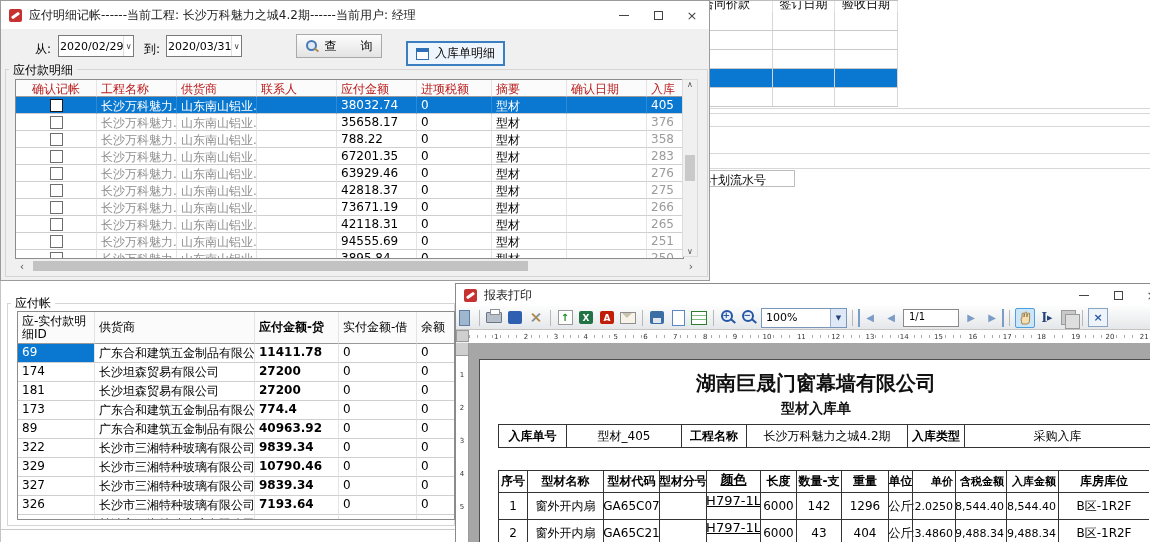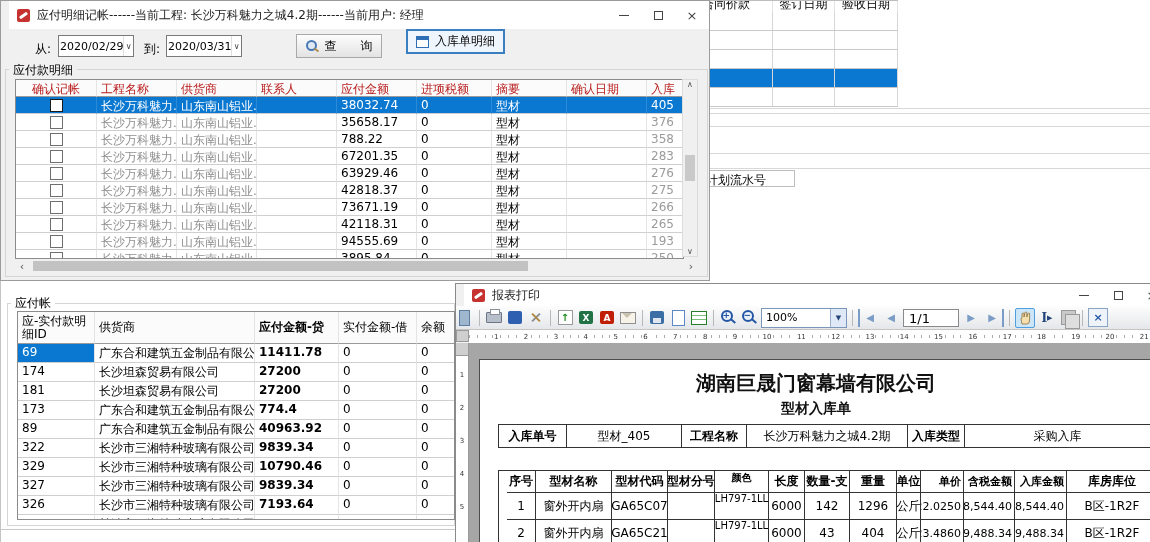--- a/index.html
+++ b/index.html
@@ -23,21 +23,21 @@
   #bgtable .c-c3{width:63px;text-align:center;}
   #bgtable .bgrow{display:flex;height:18px;border-bottom:1px solid #c9c9c9;}
   #bgtable .bgrow div{box-sizing:border-box;border-right:1px solid #d6d6d6;}
   #bgtable .bgrow .b1{width:93px;}#bgtable .bgrow .b2{width:62px;}#bgtable .bgrow .b3{width:63px;}
   #bgtable .bgsel{background:#0a78d0;}
   #bgtable{border-top:1px solid #bdbdbd;}
   .bgline{position:absolute;left:700px;width:450px;height:1px;background:#d8d8d8;}
   #bgplan{position:absolute;left:700px;top:170px;width:95px;height:17px;border:1px solid #bdbdbd;font-size:12px;padding:1px 0 0 5px;box-sizing:border-box;background:#fff;}
   
   .win{background:#f0f0f0;border:1px solid #9b9b9b;box-sizing:border-box;}
-  .titlebar{position:absolute;left:8px;top:0;right:0;background:#fff;display:flex;align-items:center;}
+  .titlebar{position:absolute;left:0;top:0;right:0;background:#fff;display:flex;align-items:center;}
   .appicon{width:13px;height:13px;background:#c5322f;border-radius:2px;margin:0 7px 0 8px;position:relative;flex:0 0 auto;}
   .appicon::after{content:"";position:absolute;left:2px;top:5px;width:9px;height:3px;background:#fff;transform:rotate(-35deg);border-radius:1px;}
   .title{font-size:12px;color:#222;white-space:nowrap;overflow:hidden;}
   .winbtns{position:absolute;right:0;top:0;display:flex;height:100%;}
   .wbtn{width:34px;display:flex;align-items:center;justify-content:center;color:#333;}
   .minglyph{display:inline-block;width:10px;height:1px;background:#444;}
   .maxglyph{display:inline-block;width:9px;height:9px;border:1px solid #444;box-sizing:border-box;}
   .closeglyph{font-size:13px;color:#444;}
   
   #w1{left:0;top:0;width:710px;height:281px;}
@@ -114,21 +114,21 @@
   .ic-zoom{width:15px;height:15px;position:relative;}
   .ic-zoom::before{content:"";position:absolute;left:0;top:0;width:8px;height:8px;border:2px solid #2456a4;border-radius:50%;background:#eaf1fa;}
   .ic-zoom::after{content:"";position:absolute;left:9px;top:10px;width:6px;height:2px;background:#2456a4;transform:rotate(40deg);}
   .ic-zoom .zg{position:absolute;left:2px;top:0px;font-size:9px;color:#2456a4;font-weight:bold;}
   .zcombo{width:86px;height:20px;background:#fff;border:1px solid #7a96b8;box-sizing:border-box;display:flex;align-items:center;font-size:11px;flex:0 0 auto;}
   .zcombo .cval{flex:1;padding-left:4px;}
   .zcombo .dd{width:15px;align-self:stretch;background:#dfe8f6;border-left:1px solid #9ab0cc;display:flex;align-items:center;justify-content:center;font-size:7px;color:#23437a;}
   .nav{color:#7a9cc6;font-size:10px;}
   .navbar-l{border-left:2px solid #7a9cc6;padding-left:1px;}
   .navbar-r{border-right:2px solid #7a9cc6;padding-right:1px;}
-  .pageinput{width:56px;height:18px;background:#fff;border:1px solid #8a8a8a;box-sizing:border-box;font-size:13px;padding:1px 0 0 5px;flex:0 0 auto;}
+  .pageinput{width:56px;height:18px;background:#fff;border:1px solid #8a8a8a;box-sizing:border-box;font-size:10px;padding:1px 0 0 5px;flex:0 0 auto;}
   .pressed{background:#cde6f7;border:1px solid #4d9fe0;border-radius:2px;}
   .ic-ibeam{color:#23437a;font-weight:bold;font-size:12px;font-family:"DejaVu Serif",serif;}
   .ic-ibeam small{font-size:7px;}
   .ic-copy{width:13px;height:13px;background:#c9c9c9;border:1px solid #9a9a9a;position:relative;}
   .ic-copy::after{content:"";position:absolute;left:3px;top:3px;width:13px;height:13px;background:#dedede;border:1px solid #9a9a9a;}
   .ic-closex{width:18px;height:17px;border:1px solid #8aa4c4;background:#eef3fa;color:#2456a4;font-weight:bold;font-size:11px;display:flex;align-items:center;justify-content:center;}
   
   #hruler{position:absolute;left:0;top:46px;width:700px;height:13px;background:#f2f2f2;border-bottom:1px solid #c5c5c5;display:flex;}
   #hruler .origin{width:13px;height:12px;background:#cfcfcf;border:1px solid #9a9a9a;box-sizing:border-box;flex:0 0 auto;}
   #hmarks{flex:1;display:flex;justify-content:space-between;align-items:center;padding:0 6px 0 24px;background:repeating-linear-gradient(90deg,#aaa 0 1px,transparent 1px 7.8px) left center/100% 3px no-repeat,#fff;}
@@ -148,25 +148,25 @@
   #rpt-info{left:18px;top:64px;}
   #rpt-info .rptrow{height:23px;}
   #rpt-info .ilabel{font-weight:bold;}
   #rpt-info .i1{width:68px;}#rpt-info .i2{width:115px;}#rpt-info .i3{width:65px;}
   #rpt-info .i4{width:161px;}#rpt-info .i5{width:57px;}#rpt-info .i6{width:186px;}
   #rpt-detail{left:18px;top:110px;}
   #rpt-detail .thead{display:flex;height:22px;}
   #rpt-detail .tcell{border-right:1px solid #333;border-bottom:1px solid #333;display:flex;align-items:center;justify-content:center;padding:0 1px;font-size:12px;background:#fff;}
   #rpt-detail .th{font-weight:bold;background:#fff;}
   #rpt-detail .trow{height:27px;}
-  #rpt-detail .c-no{width:29px;margin-left:8px;}
+  #rpt-detail .c-no{width:29px;}
   #rpt-detail .c-name{width:76px;}
   #rpt-detail .c-code{width:56px;}
   #rpt-detail .c-subno{width:47px;}
-  #rpt-detail .c-color{width:54px;align-items:flex-start;font-size:10px;}
+  #rpt-detail .c-color{width:54px;align-items:flex-start;font-size:13px;text-decoration:underline;}
   #rpt-detail .c-len{width:36px;}
   #rpt-detail .c-qty{width:45px;}
   #rpt-detail .c-weight{width:47px;}
   #rpt-detail .c-unit{width:24px;}
   #rpt-detail .c-price{width:43px;font-size:11px;justify-content:flex-end;padding-right:2px;}
   #rpt-detail .c-tax_amt{width:51px;font-size:11px;justify-content:flex-end;padding-right:2px;}
   #rpt-detail .c-in_amt{width:52px;font-size:11px;justify-content:flex-end;padding-right:2px;}
   #rpt-detail .c-loc{width:90px;border-right:none;}
 </style>
 </head>
@@ -238,21 +238,21 @@
     </div>
     <span class="lbl" style="left:143px;top:40px">到:</span>
     <div class="combo" style="left:165px;top:34px;width:76px">
       <span class="cval">2020/03/31</span>
       <span class="dd">∨</span>
     </div>
     <div class="btn" style="left:295px;top:33px;width:86px;height:24px">
       <span class="mag"></span>
       <span>查　　询</span>
     </div>
-    <div class="btn" id="btn-inbound" style="left:405px;top:28px;width:99px;height:25px">
+    <div class="btn" id="btn-inbound" style="left:405px;top:40px;width:99px;height:25px">
       <span class="winicon"></span>
       <span>入库单明细</span>
     </div>
     <div class="groupbox" style="left:4px;top:68px;width:701px;height:206px"></div>
     <span class="grouplabel" style="left:8px;top:61px">应付款明细</span>
     <div id="t1" class="abs">
       <div class="thead">
           <div class="tcell th c-check">确认记帐</div>
           <div class="tcell th c-project">工程名称</div>
           <div class="tcell th c-supplier">供货商</div>
@@ -354,21 +354,21 @@
           </div>
           <div class="trow">
             <div class="tcell c-check"></div>
             <div class="tcell c-project">长沙万科魅力...</div>
             <div class="tcell c-supplier">山东南山铝业...</div>
             <div class="tcell c-contact"></div>
             <div class="tcell c-amount">94555.69</div>
             <div class="tcell c-tax">0</div>
             <div class="tcell c-summary">型材</div>
             <div class="tcell c-date"></div>
-            <div class="tcell c-inbound">193</div>
+            <div class="tcell c-inbound">251</div>
           </div>
           <div class="trow">
             <div class="tcell c-check"></div>
             <div class="tcell c-project">长沙万科魅力...</div>
             <div class="tcell c-supplier">山东南山铝业...</div>
             <div class="tcell c-contact"></div>
             <div class="tcell c-amount">3895.84</div>
             <div class="tcell c-tax">0</div>
             <div class="tcell c-summary">型材</div>
             <div class="tcell c-date"></div>

